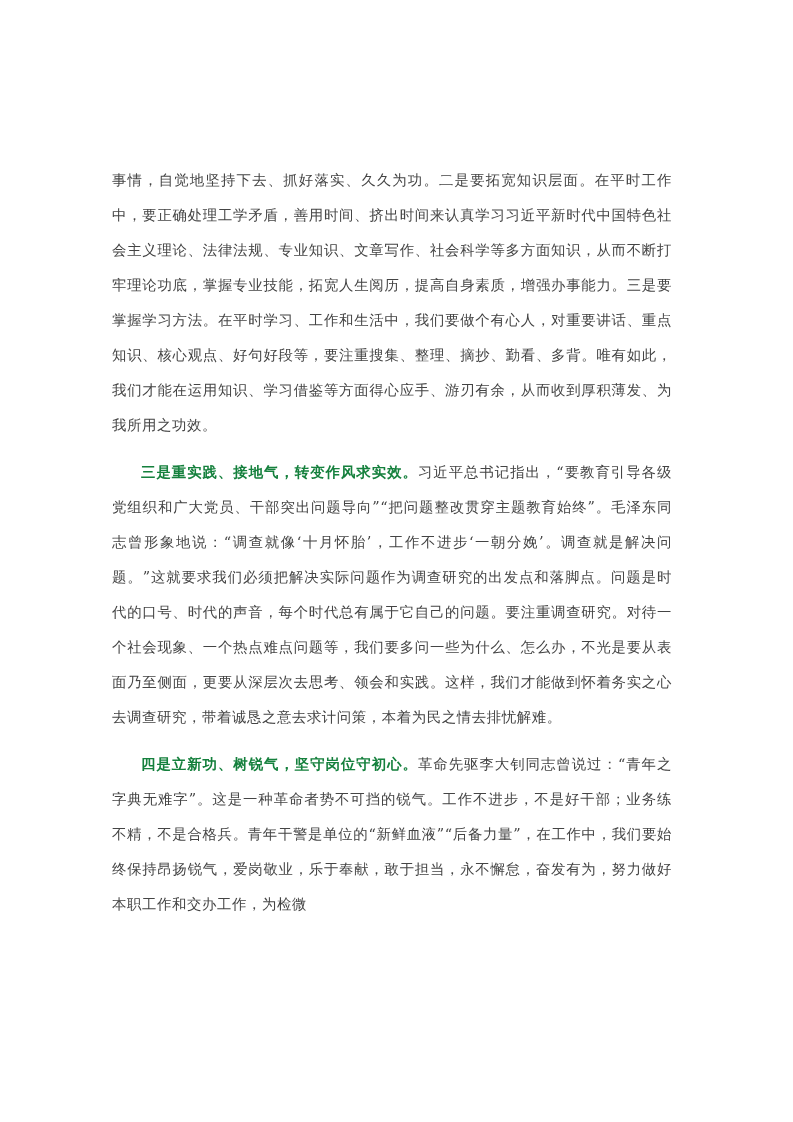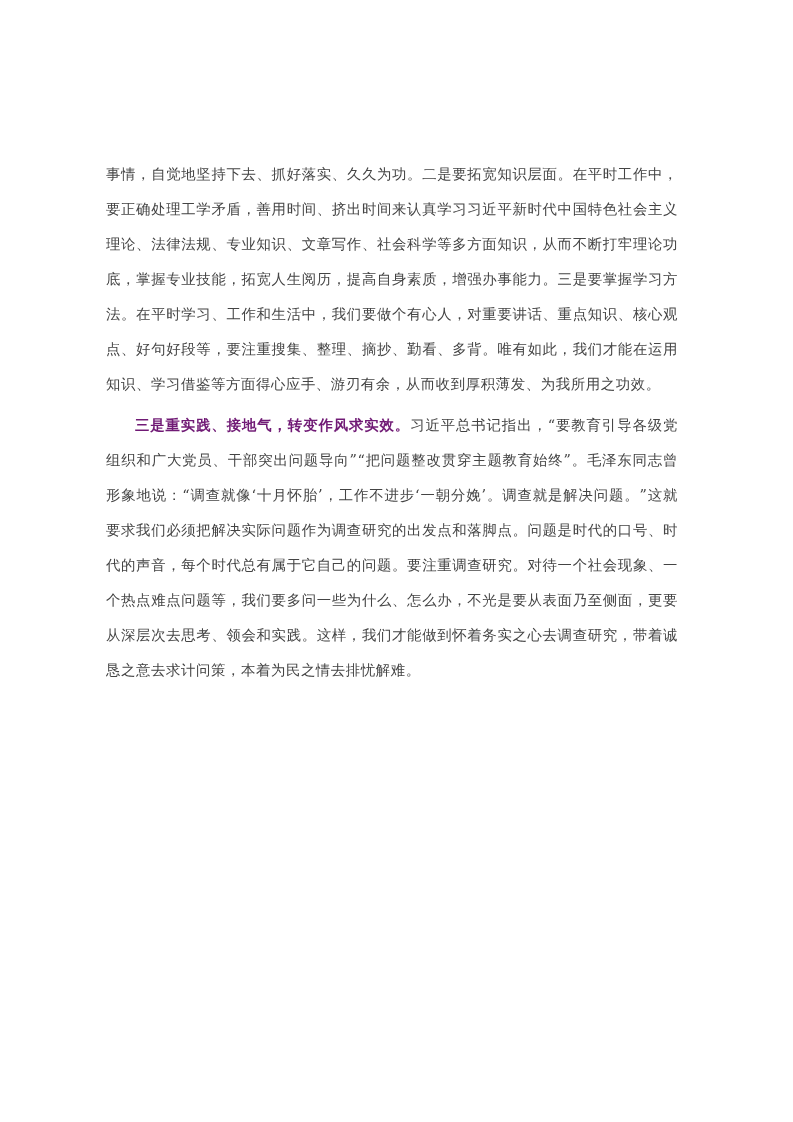--- a/index.html
+++ b/index.html
@@ -8,27 +8,30 @@
     position: absolute;
     left: 101px;
     top: 152px;
     width: 582px;
     color: #444444;
     font-family: "DejaVu Serif", "Liberation Serif", serif;
     font-size: 14.4px;
     line-height: 35px;
     letter-spacing: 0.6px;
   }
-  .para { margin: 5px; text-align: justify; text-align-last: left; }
+  .para { margin: 11px; text-align: justify; text-align-last: left; }
   .indent { text-indent: 29px; }
-  .lead { font-weight: bold; color: #701a75; }
+  .lead { font-weight: bold; color: #15803d; }
 </style>
 </head>
 <body>
 
 <div class="page">
   <p class="para">
     <span>事情，自觉地坚持下去、抓好落实、久久为功。二是要拓宽知识层面。在平时工作中，要正确处理工学矛盾，善用时间、挤出时间来认真学习习近平新时代中国特色社会主义理论、法律法规、专业知识、文章写作、社会科学等多方面知识，从而不断打牢理论功底，掌握专业技能，拓宽人生阅历，提高自身素质，增强办事能力。三是要掌握学习方法。在平时学习、工作和生活中，我们要做个有心人，对重要讲话、重点知识、核心观点、好句好段等，要注重搜集、整理、摘抄、勤看、多背。唯有如此，我们才能在运用知识、学习借鉴等方面得心应手、游刃有余，从而收到厚积薄发、为我所用之功效。</span>
   </p>
   <p class="para indent">
     <span class="lead">三是重实践、接地气，转变作风求实效。</span><span>习近平总书记指出，“要教育引导各级党组织和广大党员、干部突出问题导向”“把问题整改贯穿主题教育始终”。毛泽东同志曾形象地说：“调查就像‘十月怀胎’，工作不进步‘一朝分娩’。调查就是解决问题。”这就要求我们必须把解决实际问题作为调查研究的出发点和落脚点。问题是时代的口号、时代的声音，每个时代总有属于它自己的问题。要注重调查研究。对待一个社会现象、一个热点难点问题等，我们要多问一些为什么、怎么办，不光是要从表面乃至侧面，更要从深层次去思考、领会和实践。这样，我们才能做到怀着务实之心去调查研究，带着诚恳之意去求计问策，本着为民之情去排忧解难。</span>
   </p>
+  <p class="para indent">
+    <span class="lead">四是立新功、树锐气，坚守岗位守初心。</span><span>革命先驱李大钊同志曾说过：“青年之字典无难字”。这是一种革命者势不可挡的锐气。工作不进步，不是好干部；业务练不精，不是合格兵。青年干警是单位的“新鲜血液”“后备力量”，在工作中，我们要始终保持昂扬锐气，爱岗敬业，乐于奉献，敢于担当，永不懈怠，奋发有为，努力做好本职工作和交办工作，为检微</span>
+  </p>
 </div>
 
 </body></html>

